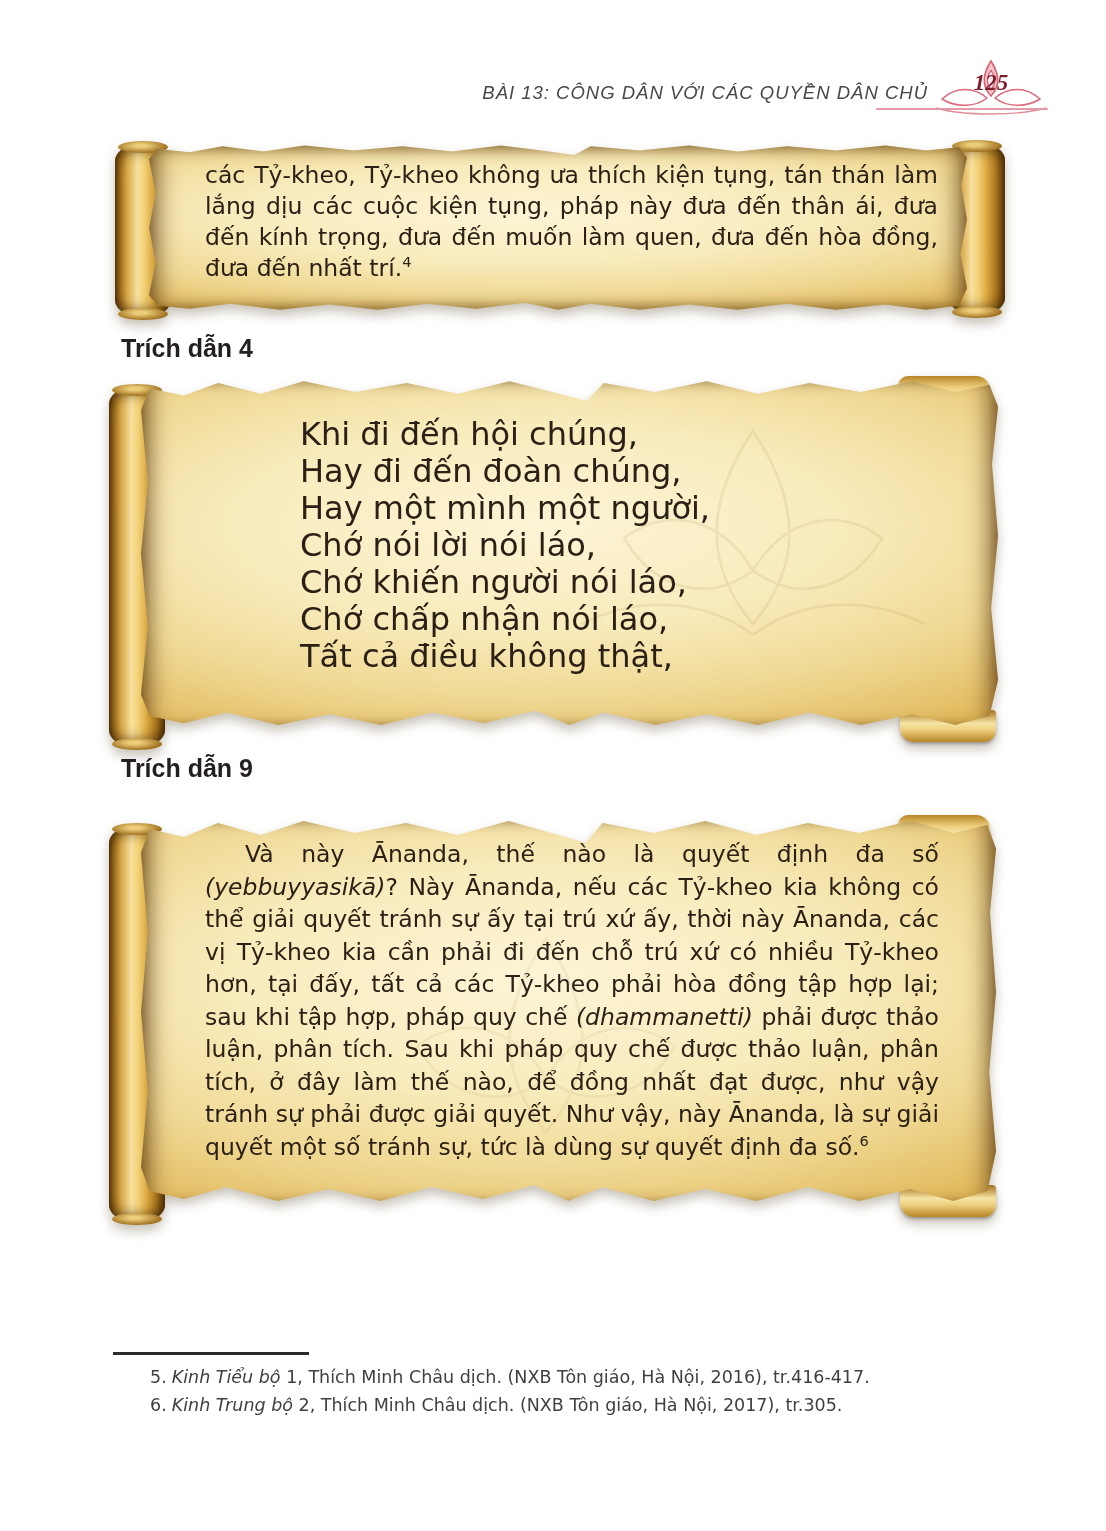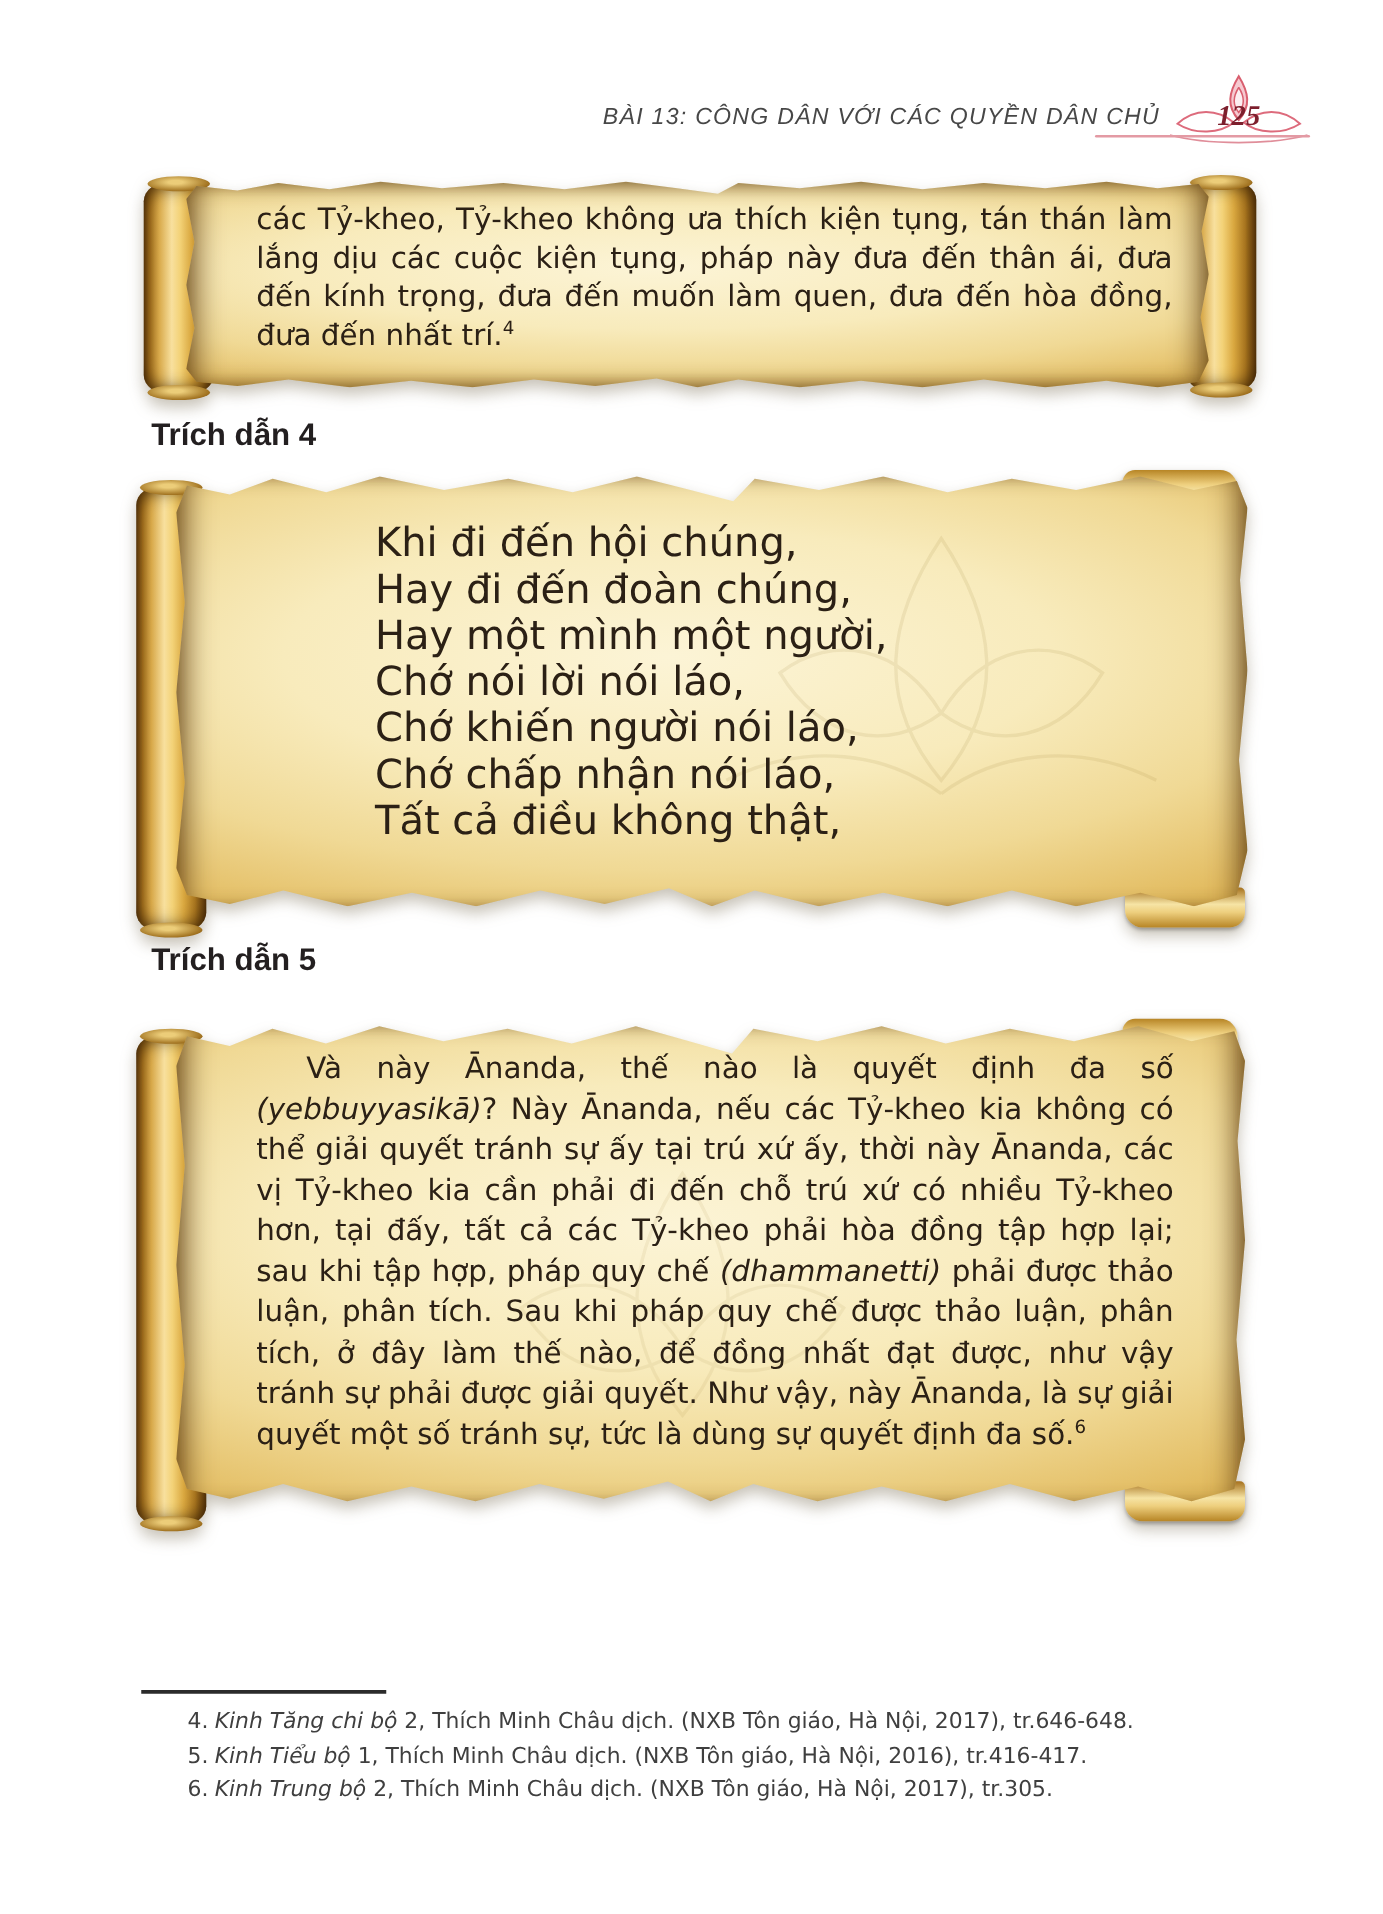--- a/index.html
+++ b/index.html
@@ -14,21 +14,21 @@
     position:absolute;right:120px;top:24px;white-space:nowrap;
     font-size:18.5px;letter-spacing:1px;color:#474747;font-weight:400;
   }
   .lotus-emblem{position:absolute;right:0;top:0;width:114px;height:64px;}
   .lotus-emblem svg{position:absolute;left:0;top:0;}
   .header-underline{
     position:absolute;bottom:12px;left:-58px;right:0;height:2px;
     background:#e39aa4;border-radius:2px;
   }
   .page-number{
-    position:absolute;left:0;right:0;text-align:center;top:22px;
+    position:absolute;left:0;right:0;text-align:center;top:12px;
     font-family:"Liberation Serif","DejaVu Serif",serif;
     font-size:23px;font-weight:700;color:#7d1f2d;
   }
 
   
   .scroll{position:absolute;filter:drop-shadow(0 6px 6px rgba(95,80,50,.35));}
   .scroll1{top:142px;left:113px;width:892px;height:178px;}
   .scroll2{top:374px;left:107px;width:897px;height:368px;}
   .scroll3{top:813px;left:107px;width:897px;height:404px;}
 
@@ -162,38 +162,37 @@
         <div class="poem-line">Hay đi đến đoàn chúng,</div>
         <div class="poem-line">Hay một mình một người,</div>
         <div class="poem-line">Chớ nói lời nói láo,</div>
         <div class="poem-line">Chớ khiến người nói láo,</div>
         <div class="poem-line">Chớ chấp nhận nói láo,</div>
         <div class="poem-line">Tất cả điều không thật,</div>
       </div>
     </div>
   </section>
 
-  <h2 class="section-heading h5">Trích dẫn 5</h2>
+  <h2 class="section-heading h5">Trích dẫn 9</h2>
 
   <section class="scroll scroll3">
     <div class="roll roll-left"></div>
     <div class="curl curl-tr"></div>
     <div class="curl curl-br"></div>
     <div class="parchment">
       <svg class="watermark" width="430" height="300" viewBox="0 0 400 260">
         <g fill="none" stroke="#8a6a20" stroke-width="2.5">
           <path d="M200 20 C160 80 150 140 200 200 C250 140 240 80 200 20 Z"></path>
           <path d="M80 120 C120 90 170 100 200 150 C160 180 110 170 80 120 Z"></path>
           <path d="M320 120 C280 90 230 100 200 150 C240 180 290 170 320 120 Z"></path>
         </g>
       </svg>
       <p class="scroll-text s3-text"><span>Và này Ānanda, thế nào là quyết định đa số </span><span class="it">(yebbuyyasikā)</span><span>? Này Ānanda, nếu các Tỷ-kheo kia không có thể giải quyết tránh sự ấy tại trú xứ ấy, thời này Ānanda, các vị Tỷ-kheo kia cần phải đi đến chỗ trú xứ có nhiều Tỷ-kheo hơn, tại đấy, tất cả các Tỷ-kheo phải hòa đồng tập hợp lại; sau khi tập hợp, pháp quy chế </span><span class="it">(dhammanetti)</span><span> phải được thảo luận, phân tích. Sau khi pháp quy chế được thảo luận, phân tích, ở đây làm thế nào, để đồng nhất đạt được, như vậy tránh sự phải được giải quyết. Như vậy, này Ānanda, là sự giải quyết một số tránh sự, tức là dùng sự quyết định đa số.</span><sup>6</sup></p>
     </div>
   </section>
 
   <div class="footnotes">
     <div class="footnote-rule"></div>
-    <div class="footnote-line"><span class="fn-num">4.</span><span class="it">Kinh Tăng chi bộ</span><span> 2, Thích Minh Châu dịch. (NXB Tôn giáo, Hà Nội, 2017), tr.646-648.</span></div>
     <div class="footnote-line"><span class="fn-num">5.</span><span class="it">Kinh Tiểu bộ</span><span> 1, Thích Minh Châu dịch. (NXB Tôn giáo, Hà Nội, 2016), tr.416-417.</span></div>
     <div class="footnote-line"><span class="fn-num">6.</span><span class="it">Kinh Trung bộ</span><span> 2, Thích Minh Châu dịch. (NXB Tôn giáo, Hà Nội, 2017), tr.305.</span></div>
   </div>
 
 </div>
 
 </body></html>

